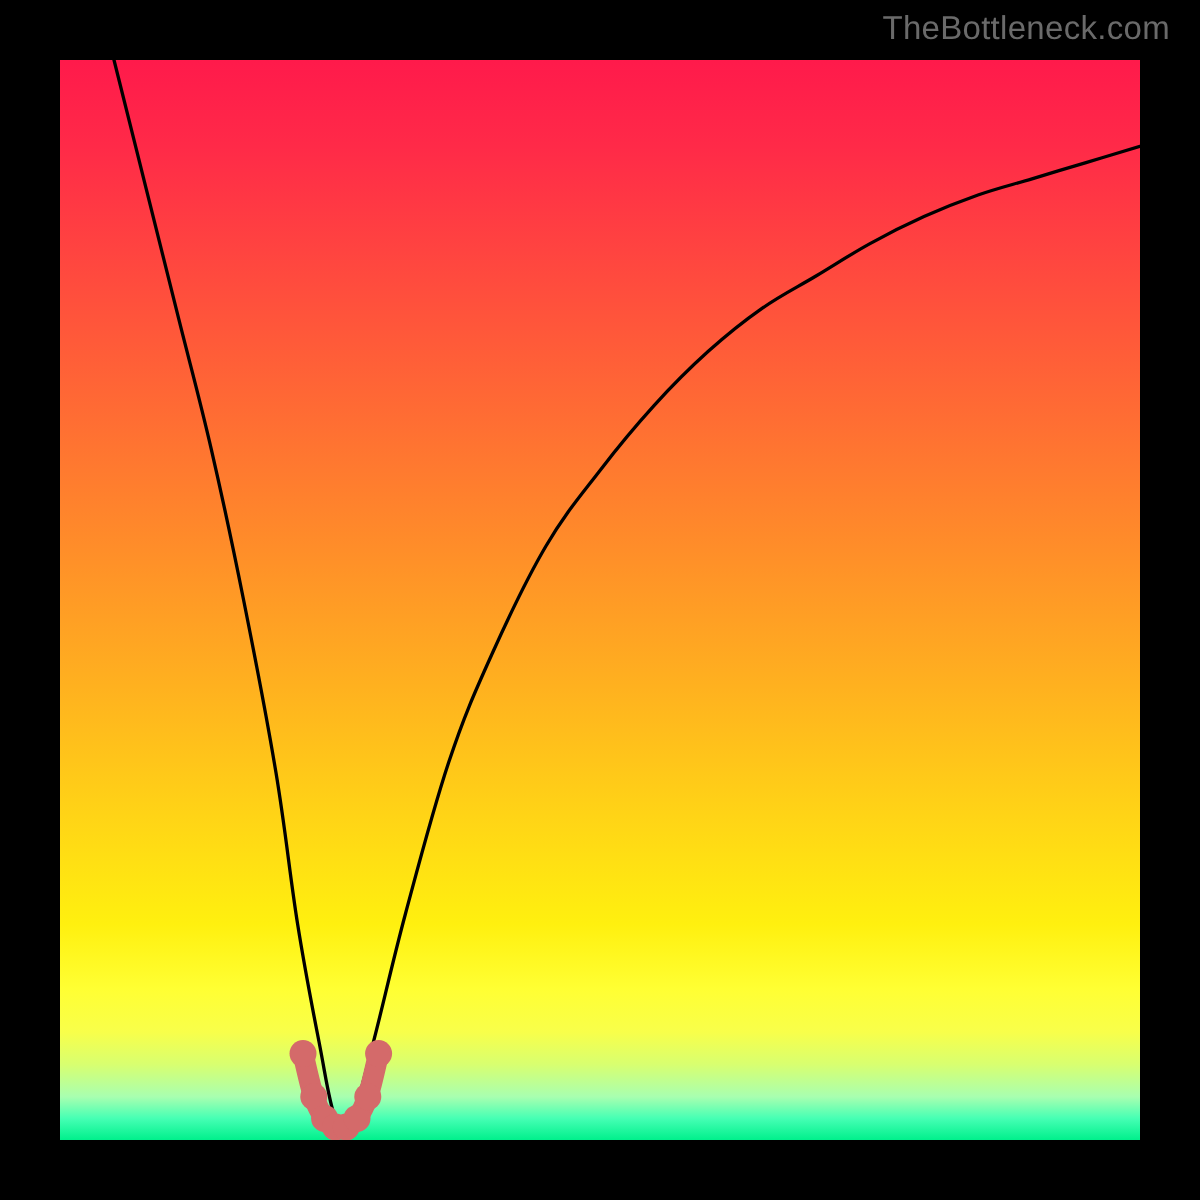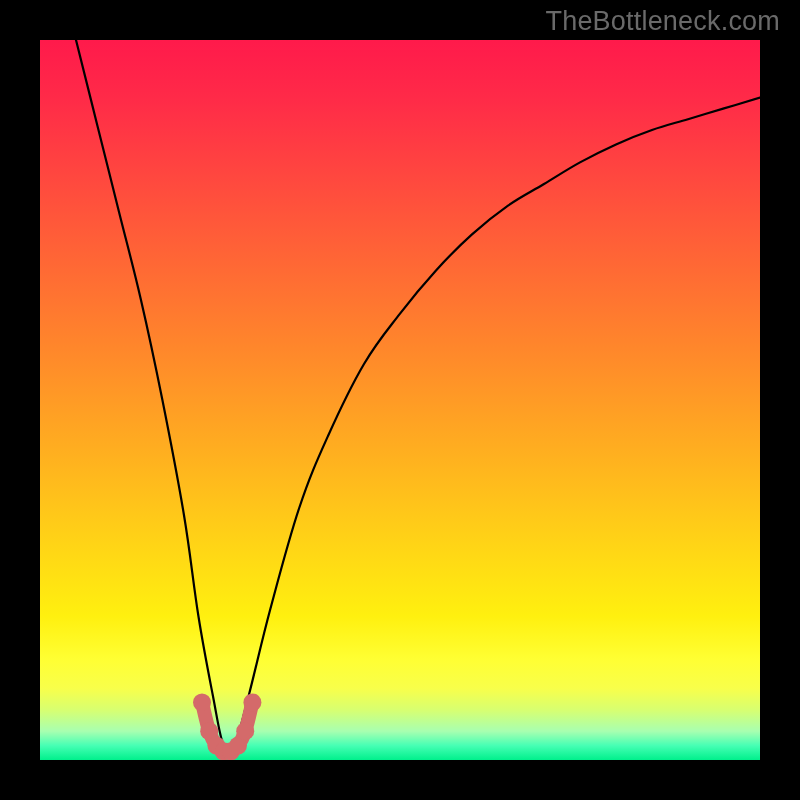--- a/index.html
+++ b/index.html
@@ -45,21 +45,21 @@
       #a8ffb0 96%,
       #46ffb4 98%,
       #00f08c 100%
     );
   }
   .watermark {
     position: absolute;
     top: 6px;
     right: 20px;
     color: #6a6a6a;
-    font-size: 27px;
+    font-size: 22px;
     letter-spacing: 0.2px;
     user-select: none;
   }
   svg.curve {
     position: absolute;
     inset: 0;
   }
 </style>
 </head>
 <body>

